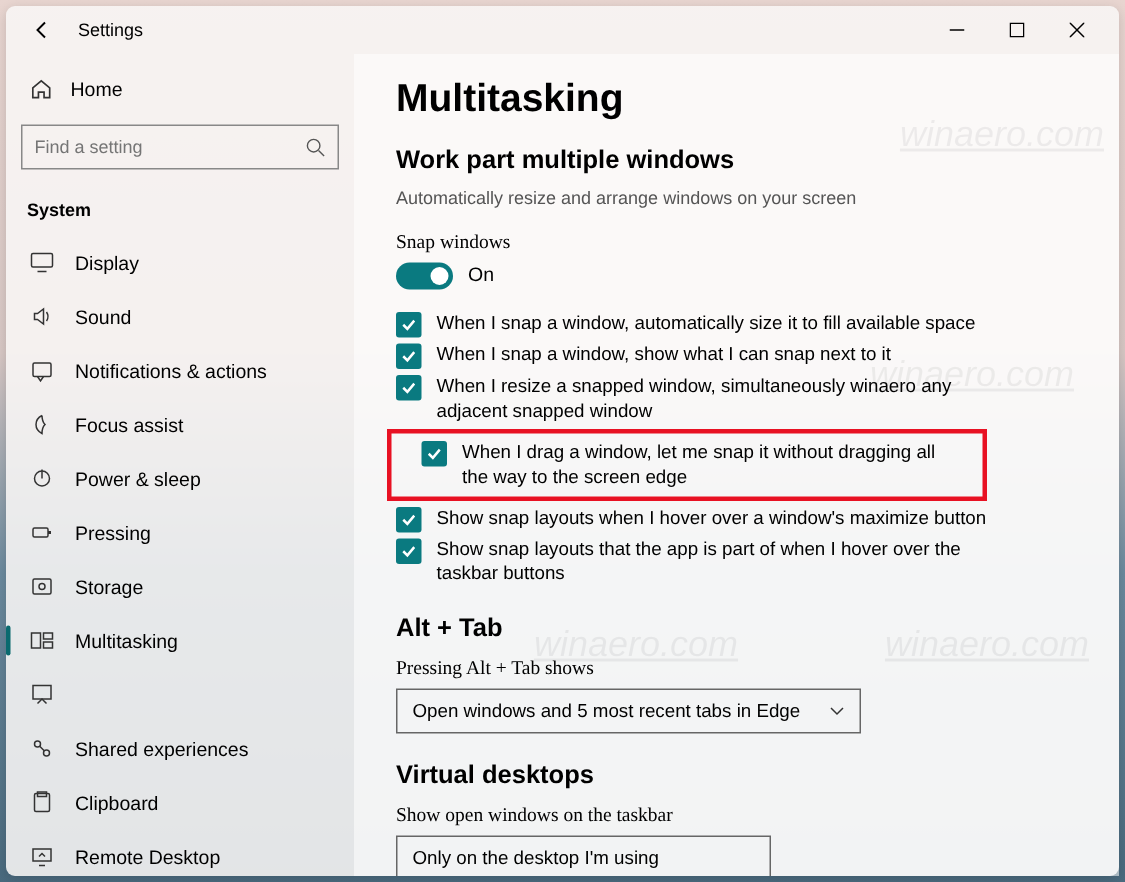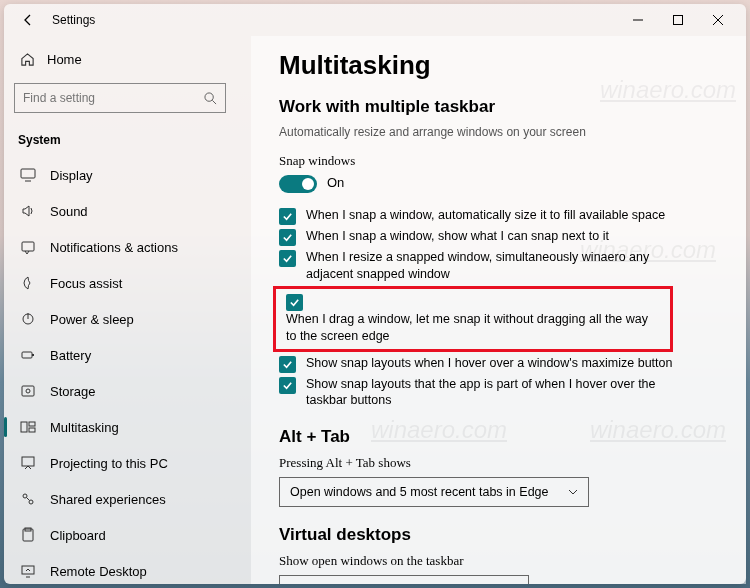--- a/index.html
+++ b/index.html
@@ -3,21 +3,21 @@
   <meta charset="utf-8">
   <style>
     * { margin: 0; padding: 0; box-sizing: border-box; font-family: "Segoe UI", sans-serif; }
     body { width: 750px; height: 588px; background: linear-gradient(to bottom, #e8d5d0 0%, #d8c8c5 40%, #6b8a9e 65%, #4a6a7e 100%); overflow: hidden; position: relative; }
     .window { position: absolute; top: 4px; left: 4px; right: 4px; bottom: 4px; background: rgba(248,246,245,0.88); border-radius: 6px; display: flex; flex-direction: column; box-shadow: 0 2px 8px rgba(0,0,0,0.15); }
     .titlebar { height: 32px; display: flex; align-items: center; padding: 0 8px; }
     .back-btn { width: 32px; height: 32px; display: flex; align-items: center; justify-content: center; cursor: pointer; }
     .app-title { font-size: 12px; margin-left: 8px; }
     .win-controls { margin-left: auto; display: flex; }
     .win-btn { width: 40px; height: 28px; display: flex; align-items: center; justify-content: center; cursor: pointer; }
-    .body { flex: 1; display: flex; overflow: hidden; gap: 15px; }
+    .body { flex: 1; display: flex; overflow: hidden; }
     .sidebar { width: 232px; padding: 8px 10px; overflow-y: auto; }
     .home-row { display: flex; align-items: center; padding: 8px 6px; font-size: 13px; cursor: pointer; }
     .home-row svg { margin-right: 12px; }
     .search-box { margin: 8px 0 14px; height: 30px; border: 1px solid #888; background: transparent; display: flex; align-items: center; padding: 10px 8px; }
     .search-box input { flex: 1; border: 0; background: transparent; font-size: 12px; outline: none; }
     .cat-header { font-size: 12px; font-weight: 600; padding: 6px 4px 10px; }
     .nav-item { display: flex; align-items: flex-end; padding: 10px 6px; font-size: 13px; cursor: pointer; position: relative; }
     .nav-item.active::before { content: ""; position: absolute; left: -10px; top: 8px; bottom: 8px; width: 3px; background: #0a6a6f; border-radius: 2px; }
     .nav-item svg, .nav-item .ico { width: 16px; height: 16px; margin-right: 14px; flex-shrink: 0; }
     .content { flex: 1; padding: 14px 28px 20px 28px; overflow-y: auto; background: rgba(255,255,255,0.55); position: relative; }
@@ -26,21 +26,21 @@
     h1 { font-size: 26px; font-weight: 600; margin-bottom: 16px; }
     h2 { font-size: 17px; font-weight: 600; margin: 12px 0 8px; }
     .subtext { font-size: 12px; color: #555; margin-bottom: 14px; }
     .label { font-size: 13px; margin-bottom: 6px; font-family: Liberation Serif, serif; }
     .toggle-row { display: flex; align-items: flex-start; margin-bottom: 14px; }
     .toggle { width: 38px; height: 18px; background: #0a7a80; border-radius: 9px; position: relative; cursor: pointer; margin-right: 10px; }
     .toggle::after { content: ""; position: absolute; right: 3px; top: 3px; width: 12px; height: 12px; background: #fff; border-radius: 50%; }
     .check-row { display: flex; align-items: flex-start; margin: 3px 0; font-size: 12.5px; line-height: 1.35; max-width: 400px; }
     .checkbox { width: 17px; height: 17px; background: #0a7a80; border-radius: 2px; margin-right: 10px; flex-shrink: 0; display: flex; align-items: center; justify-content: center; margin-top: 1px; cursor: pointer; }
     .checkbox svg { stroke: #fff; }
-    .highlighted { border: 3px solid #e81123; padding: 4px 10px; margin: 0 -6px; flex-direction: column; }
+    .highlighted { border: 3px solid #e81123; padding: 4px 20px; margin: 0 -6px; }
     .dropdown { border: 1px solid #666; background: transparent; height: 30px; display: flex; align-items: center; padding: 13px 10px; font-size: 12.5px; cursor: pointer; max-width: 310px; margin-bottom: 18px; }
     .dropdown .chev { margin-left: auto; }
     .watermark { position: absolute; color: rgba(0,0,0,0.06); font-size: 24px; font-style: italic; pointer-events: none; text-decoration: underline; }
   </style>
 </head>
 <body>
 
 <div class="window">
   <div class="titlebar">
     <div class="back-btn">
@@ -118,21 +118,21 @@
               <circle cx="8" cy="8" r="5" stroke="#333" fill="none"></circle>
               <line x1="8" y1="2" x2="8" y2="8" stroke="#333"></line>
             </svg>
             <span>Power &amp; sleep</span>
           </div>
           <div class="nav-item">
             <svg viewBox="0 0 16 16">
               <rect x="2" y="5" width="10" height="6" rx="1" stroke="#333" fill="none"></rect>
               <rect x="12" y="7" width="2" height="2" fill="#333"></rect>
             </svg>
-            <span>Battery</span>
+            <span>Pressing</span>
           </div>
           <div class="nav-item">
             <svg viewBox="0 0 16 16">
               <rect x="2" y="3" width="12" height="10" rx="1" stroke="#333" fill="none"></rect>
               <circle cx="8" cy="8" r="2" stroke="#333" fill="none"></circle>
             </svg>
             <span>Storage</span>
           </div>
           <div class="nav-item active">
             <svg viewBox="0 0 16 16">
@@ -140,21 +140,20 @@
               <rect x="9" y="3" width="6" height="4" stroke="#333" fill="none"></rect>
               <rect x="9" y="9" width="6" height="4" stroke="#333" fill="none"></rect>
             </svg>
             <span>Multitasking</span>
           </div>
           <div class="nav-item">
             <svg viewBox="0 0 16 16">
               <rect x="2" y="2" width="12" height="9" stroke="#333" fill="none"></rect>
               <path d="M5 14 L8 11 L11 14" stroke="#333" fill="none"></path>
             </svg>
-            <span>Projecting to this PC</span>
           </div>
           <div class="nav-item">
             <svg viewBox="0 0 16 16">
               <circle cx="5" cy="5" r="2" stroke="#333" fill="none"></circle>
               <circle cx="11" cy="11" r="2" stroke="#333" fill="none"></circle>
               <line x1="6.5" y1="6.5" x2="9.5" y2="9.5" stroke="#333"></line>
             </svg>
             <span>Shared experiences</span>
           </div>
           <div class="nav-item">
@@ -175,21 +174,21 @@
         </div>
     </div>
 
     <div class="content">
       <div class="watermark" style="top:40px;right:10px">winaero.com</div>
       <div class="watermark" style="top:200px;right:30px">winaero.com</div>
       <div class="watermark" style="top:380px;left:120px">winaero.com</div>
       <div class="watermark" style="top:380px;right:20px">winaero.com</div>
 
       <h1>Multitasking</h1>
-      <h2>Work with multiple taskbar</h2>
+      <h2>Work part multiple windows</h2>
       <div class="subtext">Automatically resize and arrange windows on your screen</div>
       <div class="label">Snap windows</div>
       <div class="toggle-row">
         <div class="toggle"></div>
         <span style="font-size:13px">On</span>
       </div>
       <div id="checks-list">
           <div class="check-row">
             <div class="checkbox">
               <svg width="11" height="11" viewBox="0 0 12 12">

